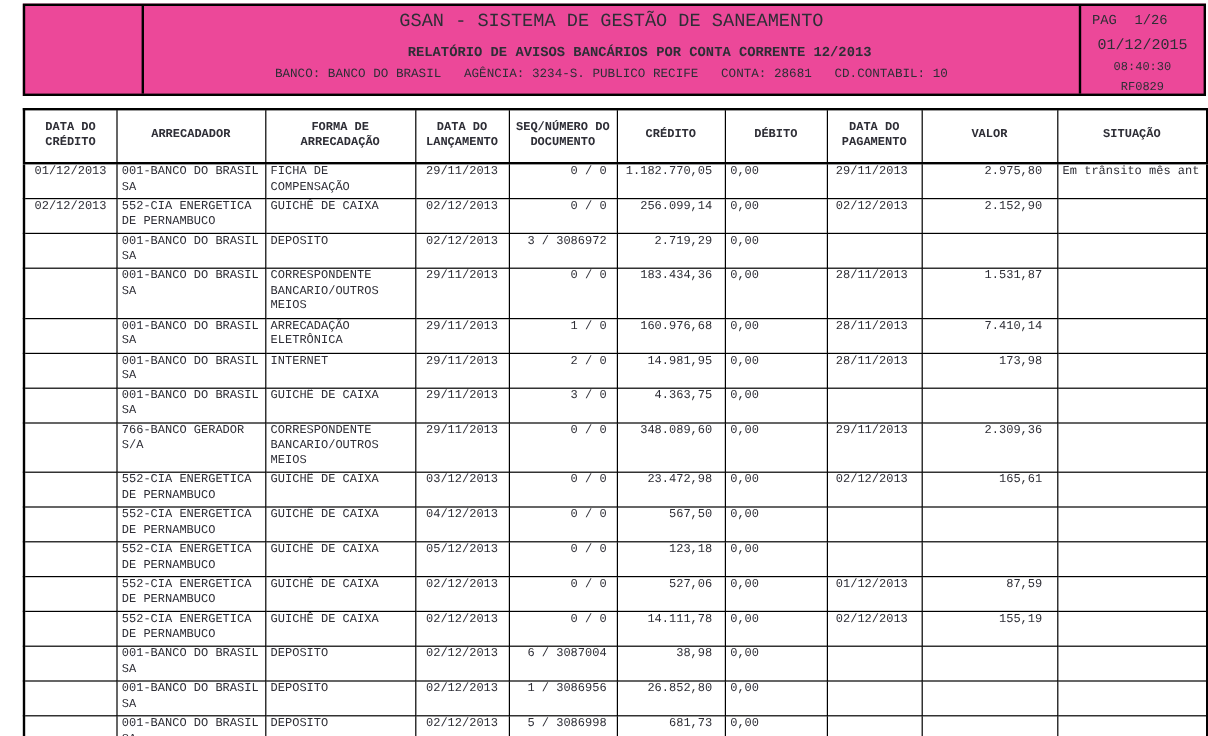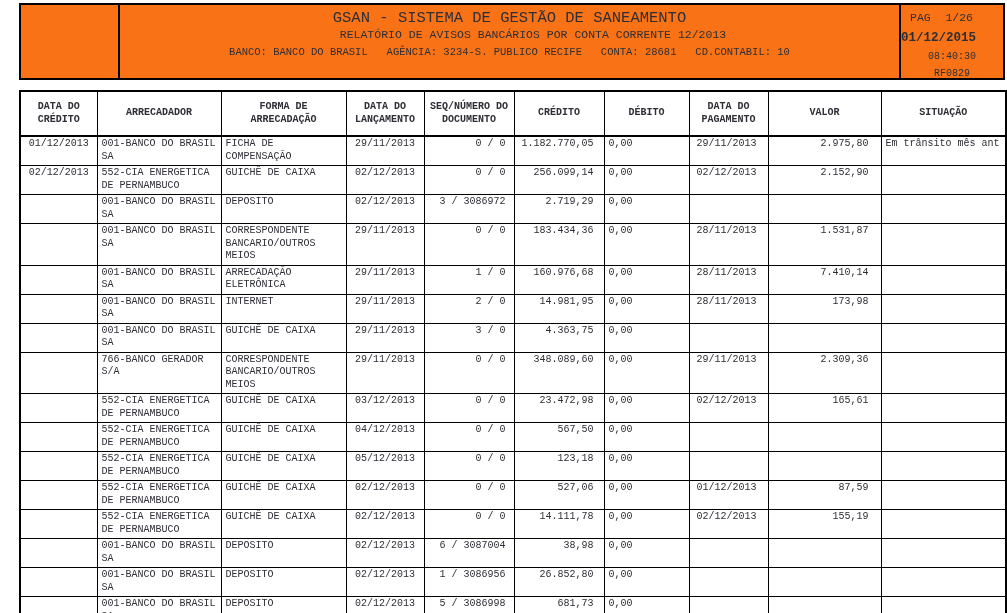--- a/index.html
+++ b/index.html
@@ -10,33 +10,33 @@
     color: #2e2e36;
     overflow: hidden;
   }
   .page { position: absolute; left: 19px; top: 3px; width: 986px; }
 
   
   .header-box {
     display: flex;
     border: 2px solid #000;
     height: 77px;
-    background: #f97316;
+    background: #ec4899;
   }
   .hdr-logo { width: 99px; border-right: 2px solid #000; flex: none; }
   .hdr-center { flex: 1 1 auto; text-align: center; padding-top: 5px; overflow: hidden; }
   .hdr-right { width: 104px; flex: none; border-left: 2px solid #000; padding-top: 6px; }
 
   .title    { font-size: 15.5px; line-height: 17px; white-space: pre; }
-  .subtitle { font-size: 11.5px; font-weight: normal; line-height: 14px; margin-top: 1px; white-space: pre; padding-left: 47px; }
+  .subtitle { font-size: 11.5px; font-weight: bold; line-height: 14px; margin-top: 11px; white-space: pre; padding-left: 47px; }
   .info     { font-size: 10.5px; line-height: 12.5px; white-space: pre; }
   .info-first { margin-top: 4px; }
 
   .pag-row  { display: flex; justify-content: space-between; padding: 0 30px 0 9px; font-size: 11.5px; font-weight: normal; }
-  .meta-date { font-size: 12.5px; margin-top: 7px; font-weight: bold; }
+  .meta-date { text-align: center; font-size: 12.5px; margin-top: 7px; }
   .meta-time { text-align: center; font-size: 10px; margin-top: 6px; }
   .meta-code { text-align: center; font-size: 10px;  margin-top: 6px; }
 
   
   table.report {
     border-collapse: collapse;
     table-layout: fixed;
     width: 986px;
     margin-top: 10px;
     border: 2px solid #000;

